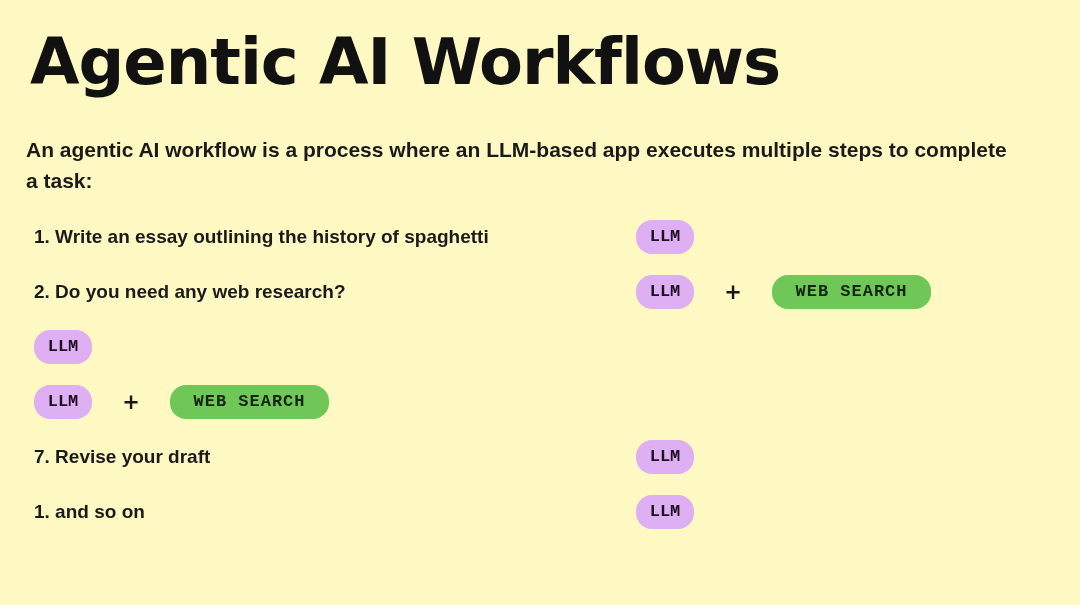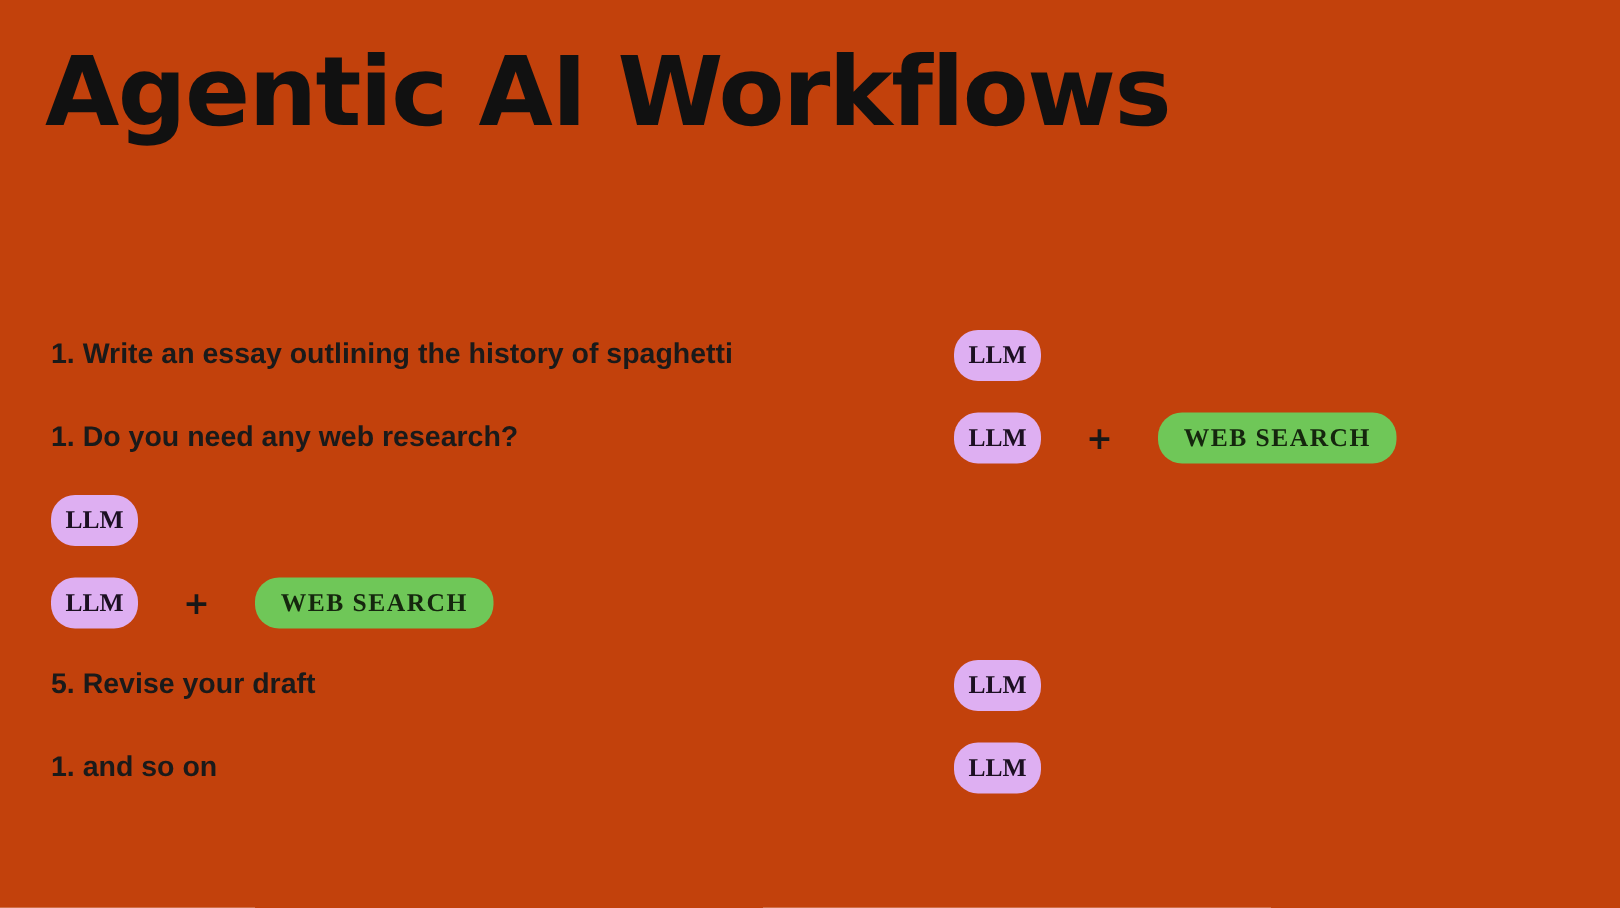--- a/index.html
+++ b/index.html
@@ -1,20 +1,20 @@
 <!DOCTYPE html>
 <html><head>
 <meta charset="utf-8">
 <style>
   html, body { margin: 0; padding: 0; }
   .slide {
     position: relative;
     width: 1080px;
     height: 605px;
-    background: #c2410c;
+    background: #fef9c3;
     overflow: hidden;
     font-family: "Liberation Sans", sans-serif;
     color: #171717;
   }
   .title {
     position: absolute;
     left: 30px;
     top: 24px;
     margin: 0;
     font-family: "DejaVu Sans", "Liberation Sans", sans-serif;
@@ -57,21 +57,21 @@
     white-space: nowrap;
     color: #1A1A1A;
   }
   .badge {
     display: flex;
     align-items: center;
     justify-content: center;
     height: 34px;
     border-radius: 16px;
     font-weight: 800;
-    font-family: Liberation Serif, serif;
+    font-family: Liberation Mono, monospace;
   }
   .badge-llm {
     flex: 0 0 58px;
     width: 58px;
     background: #DEAFF2;
     font-size: 17px;
     color: #1C1022;
   }
   .plus-cell {
     flex: 0 0 78px;
@@ -92,47 +92,48 @@
     letter-spacing: 1px;
     color: #15260E;
     white-space: nowrap;
   }
 </style>
 </head>
 <body>
 
 <div class="slide">
   <h1 class="title">Agentic AI Workflows</h1>
+  <p class="subtitle">An agentic AI workflow is a process where an LLM-based app executes multiple steps to complete a task:</p>
 
   <div class="steps">
 
     <div class="row">
       <div class="step-label">1. Write an essay outlining the history of spaghetti</div>
       <div class="badge badge-llm">LLM</div>
     </div>
 
     <div class="row">
-      <div class="step-label">1. Do you need any web research?</div>
+      <div class="step-label">2. Do you need any web research?</div>
       <div class="badge badge-llm">LLM</div>
       <div class="plus-cell">+</div>
       <div class="badge badge-web">WEB SEARCH</div>
     </div>
 
     <div class="row">
       <div class="badge badge-llm">LLM</div>
     </div>
 
     <div class="row">
       <div class="badge badge-llm">LLM</div>
       <div class="plus-cell">+</div>
       <div class="badge badge-web">WEB SEARCH</div>
     </div>
 
     <div class="row">
-      <div class="step-label">5. Revise your draft</div>
+      <div class="step-label">7. Revise your draft</div>
       <div class="badge badge-llm">LLM</div>
     </div>
 
     <div class="row">
       <div class="step-label">1. and so on</div>
       <div class="badge badge-llm">LLM</div>
     </div>
 
   </div>
 </div>

